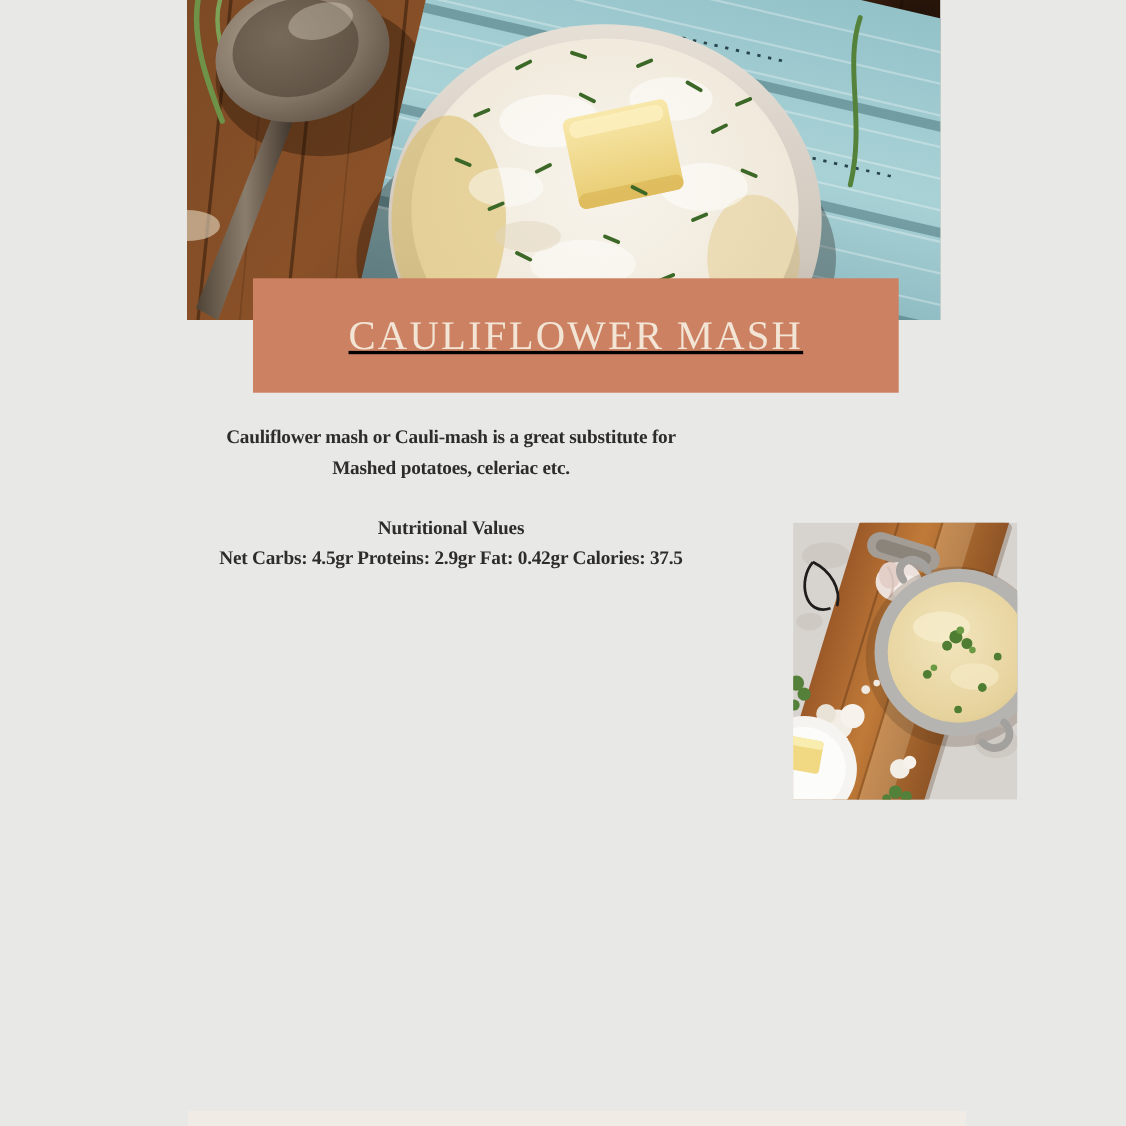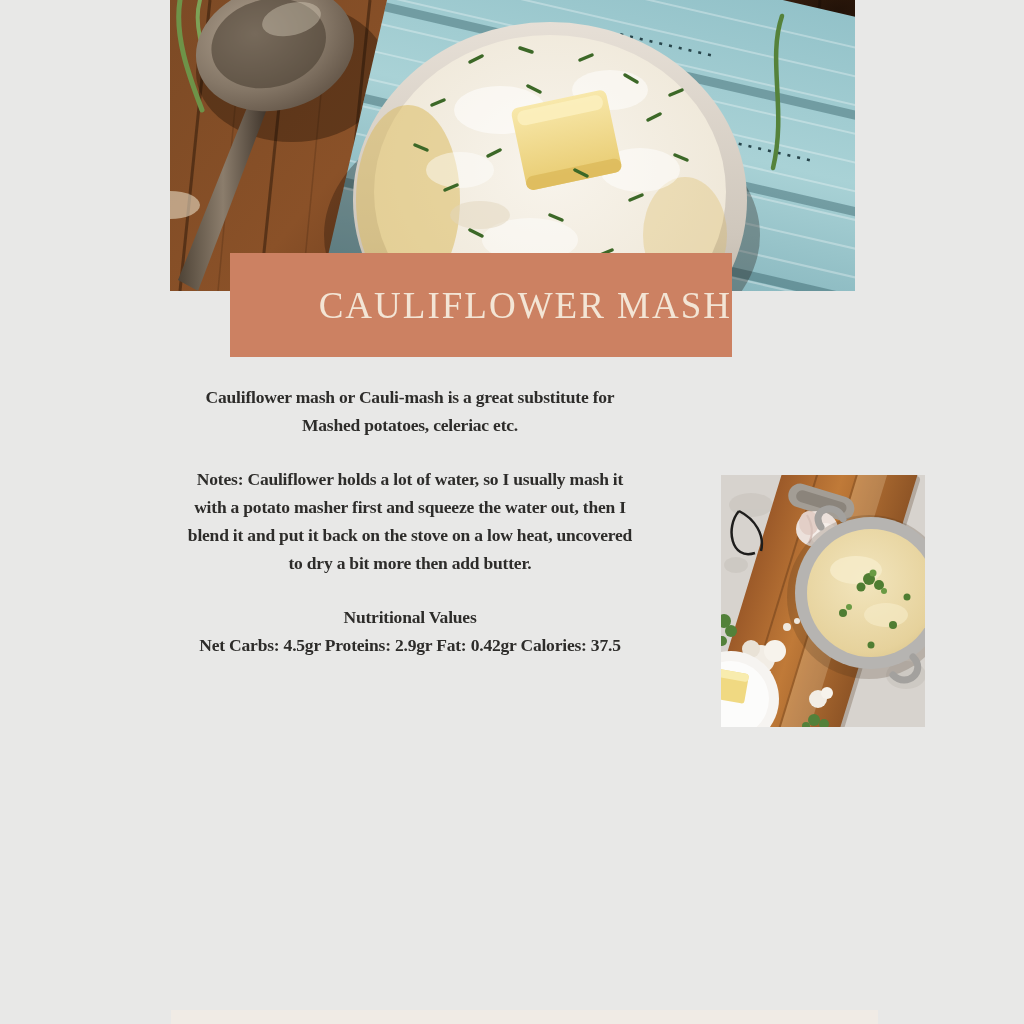--- a/index.html
+++ b/index.html
@@ -11,23 +11,24 @@
     font-family:"Liberation Sans",sans-serif;
   }
   
   .hero{
     position:absolute;left:170px;top:0;width:685px;height:291px;
     overflow:hidden;
   }
   .hero svg{display:block;}
   
   .banner{
-    position:absolute;left:230px;top:253px;width:502px;height:104px;
-    display:flex;align-items:center;justify-content:flex-end;
+    position:absolute;left:230px;top:253px;width:587px;height:104px;
+    display:flex;align-items:center;justify-content:center;
     z-index:5;
+    text-decoration:underline;
   }
   .banner h1{
     margin:0;
     font-family:"Liberation Serif",serif;
     font-weight:400;
     font-size:37px;
     letter-spacing:2px;
     color:#f3e5d5;
     white-space:nowrap;
   }
@@ -208,24 +209,20 @@
     </svg>
   </div>
 
   <div class="banner" style="background: rgb(204, 129, 98);">
     <h1>CAULIFLOWER MASH</h1>
   </div>
 
   <div class="rtext">
     <p>Cauliflower mash or Cauli-mash is a great substitute for
 Mashed potatoes, celeriac etc.</p>
-    <p>Notes: Cauliflower holds a lot of water, so I usually mash it
-with a potato masher first and squeeze the water out, then I
-blend it and put it back on the stove on a low heat, uncovered
-to dry a bit more then add butter.</p>
     <p>Nutritional Values
 Net Carbs: 4.5gr Proteins: 2.9gr Fat: 0.42gr Calories: 37.5</p>
   </div>
 
   <div class="side" title="Pot of cauliflower mash with parsley on a wooden cutting board with cauliflower florets, garlic and butter">
     <svg width="204" height="252" viewBox="0 0 204 252">
       <defs>
         <linearGradient id="board" x1="0" y1="0" x2="1" y2="0">
           <stop offset="0" stop-color="#9c5a29"></stop>
           <stop offset="0.45" stop-color="#c07a38"></stop>

